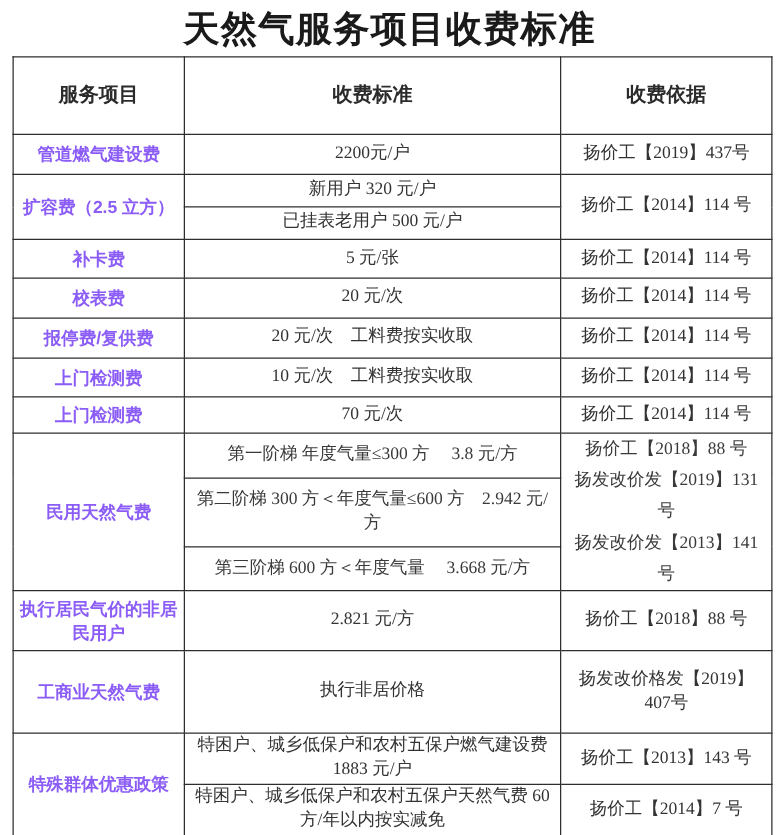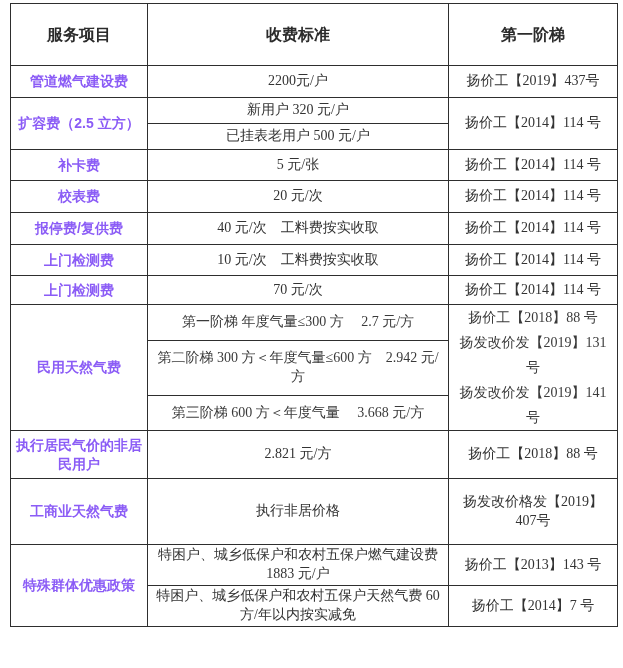--- a/index.html
+++ b/index.html
@@ -68,33 +68,34 @@
   }
   .tier-basis-cell div { line-height: 25px; }
 
   .wrap2 { line-height: 1.45; }
 </style>
 </head>
 <body>
 
 <div class="page">
 
+  <div class="doc-title">天然气服务项目收费标准</div>
 
   <table class="fee-table">
     <colgroup>
       <col style="width:137px">
       <col style="width:301px">
       <col style="width:169px">
     </colgroup>
 
     <tbody>
         <tr style="height:62px">
       <th>服务项目</th>
       <th>收费标准</th>
-      <th>第一阶梯</th>
+      <th>收费依据</th>
     </tr>
 
     <tr style="height:32px">
       <td class="col-name">管道燃气建设费</td>
       <td class="std">2200元/户</td>
       <td class="basis">扬价工【2019】437号</td>
     </tr>
 
     <tr style="height:26px">
       <td class="col-name" rowspan="2">扩容费（2.5 立方）</td>
@@ -112,43 +113,43 @@
     </tr>
 
     <tr style="height:32px">
       <td class="col-name">校表费</td>
       <td class="std">20 元/次</td>
       <td class="basis">扬价工【2014】114 号</td>
     </tr>
 
     <tr style="height:32px">
       <td class="col-name">报停费/复供费</td>
-      <td class="std">40 元/次　工料费按实收取</td>
+      <td class="std">20 元/次　工料费按实收取</td>
       <td class="basis">扬价工【2014】114 号</td>
     </tr>
 
     <tr style="height:31px">
       <td class="col-name">上门检测费</td>
       <td class="std">10 元/次　工料费按实收取</td>
       <td class="basis">扬价工【2014】114 号</td>
     </tr>
 
     <tr style="height:29px">
       <td class="col-name">上门检测费</td>
       <td class="std">70 元/次</td>
       <td class="basis">扬价工【2014】114 号</td>
     </tr>
 
     <tr style="height:26px">
       <td class="col-name" rowspan="3">民用天然气费</td>
-      <td class="tier-cell">第一阶梯 年度气量≤300 方　 2.7 元/方</td>
+      <td class="tier-cell">第一阶梯 年度气量≤300 方　 3.8 元/方</td>
       <td class="tier-basis-cell" rowspan="3">
         <div>扬价工【2018】88 号</div>
         <div>扬发改价发【2019】131 号</div>
-        <div>扬发改价发【2019】141 号</div>
+        <div>扬发改价发【2013】141 号</div>
       </td>
     </tr>
     <tr style="height:26px">
       <td class="tier-cell">第二阶梯 300 方＜年度气量≤600 方　2.942 元/方</td>
     </tr>
     <tr style="height:25px">
       <td class="tier-cell">第三阶梯 600 方＜年度气量　 3.668 元/方</td>
     </tr>
 
     <tr style="height:48px">

